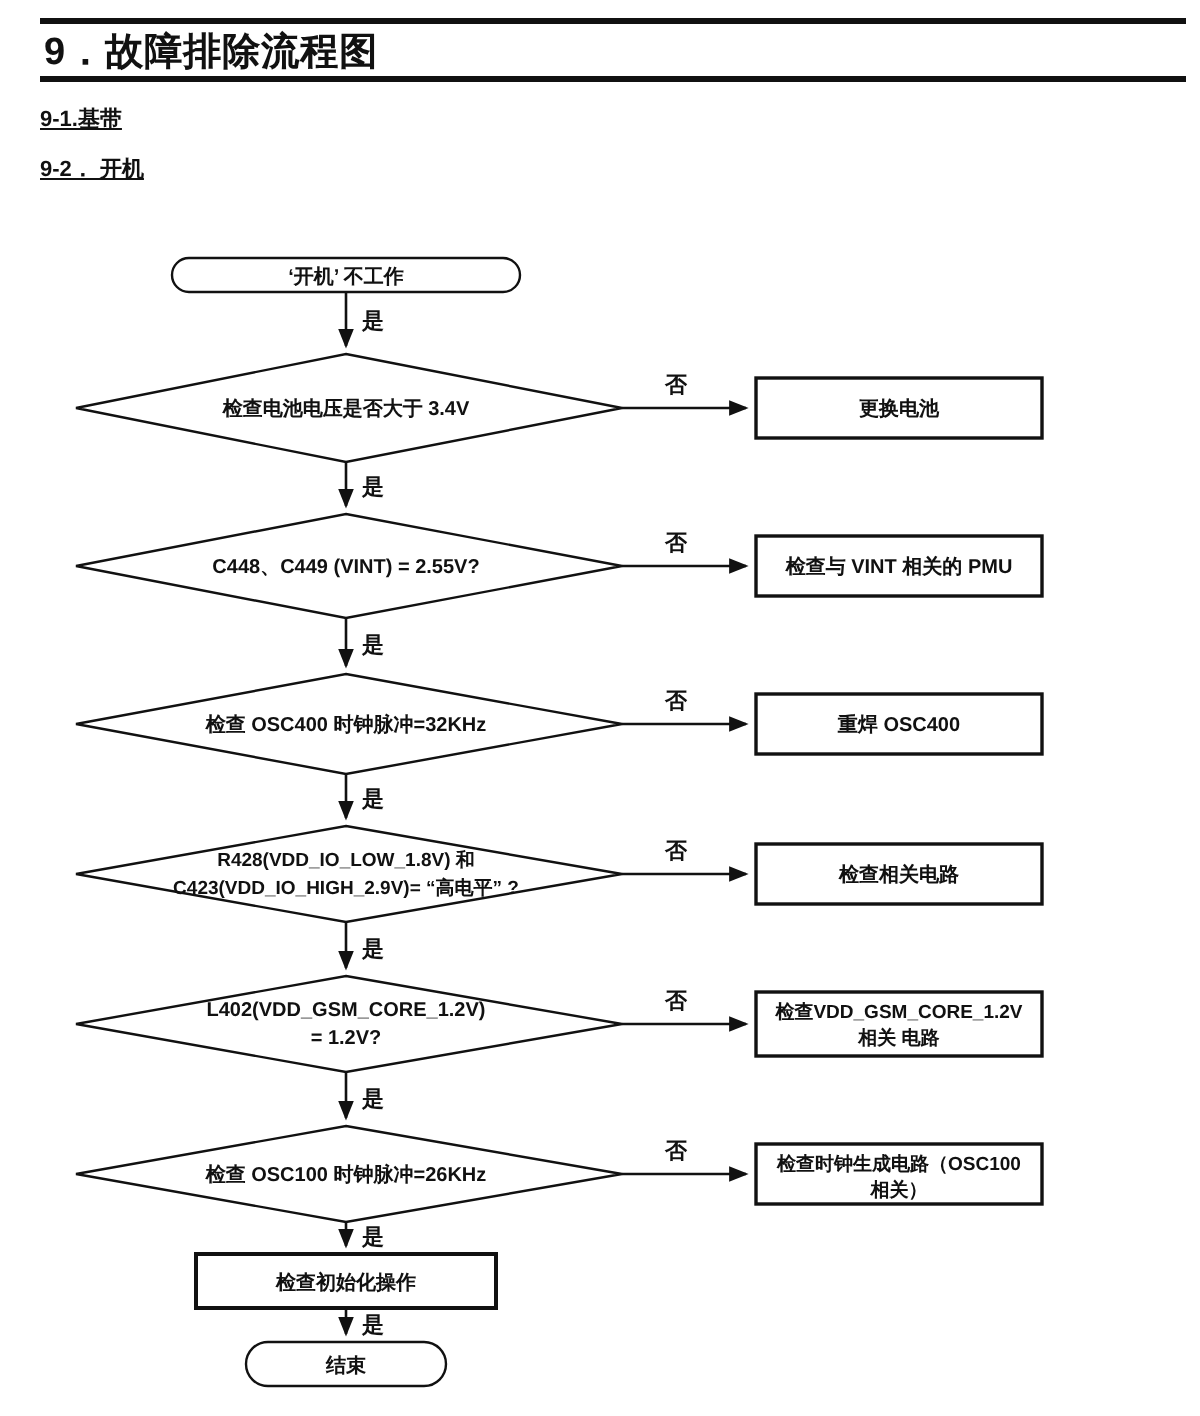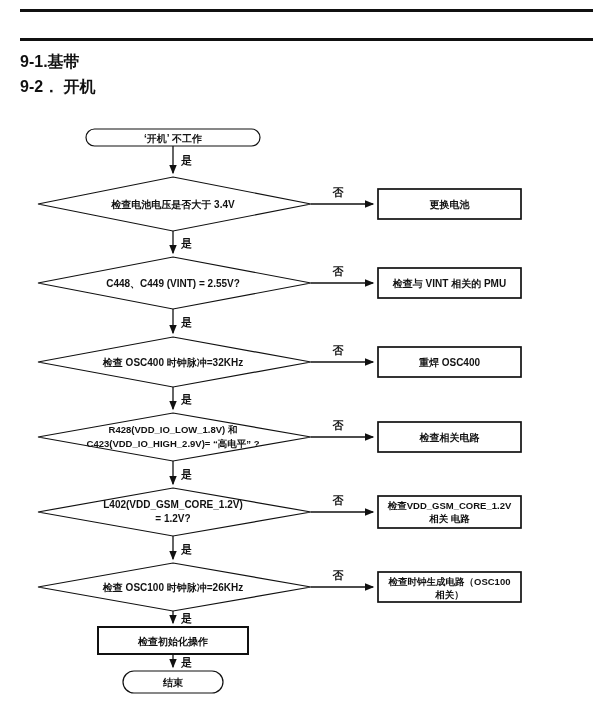--- a/index.html
+++ b/index.html
@@ -27,23 +27,24 @@
     left: 22px;
     top: 13px;
     font-size: 19px;
     font-weight: bold;
     letter-spacing: 0.5px;
     white-space: nowrap;
   }
   .doc-section {
     position: absolute;
     left: 20px;
-    font-size: 16px;
+    font-size: 11px;
     font-weight: bold;
     white-space: nowrap;
+    text-decoration: underline;
   }
   .doc-section.s1 { top: 52px; }
   .doc-section.s2 { top: 77px; }
   svg.flow {
     position: absolute;
     left: 0;
     top: 0;
     width: 600px;
     height: 708px;
   }
@@ -74,20 +75,21 @@
     text-anchor: middle;
   }
   svg.flow text.small { font-size: 9.5px; }
 </style>
 </head>
 <body>
 
 <div class="page">
 
   <div class="rule rule-top"></div>
+  <div class="doc-title">9．故障排除流程图</div>
   <div class="rule rule-under-title"></div>
   <div class="doc-section s1">9-1.基带</div>
   <div class="doc-section s2">9-2． 开机</div>
 
   <svg class="flow" viewBox="0 0 600 708">
     <defs>
       <marker id="ah" markerWidth="8" markerHeight="7" refX="6.5" refY="3" orient="auto">
         <path d="M0,0 L7.5,3 L0,6 Z" fill="#111111"></path>
       </marker>
     </defs>

